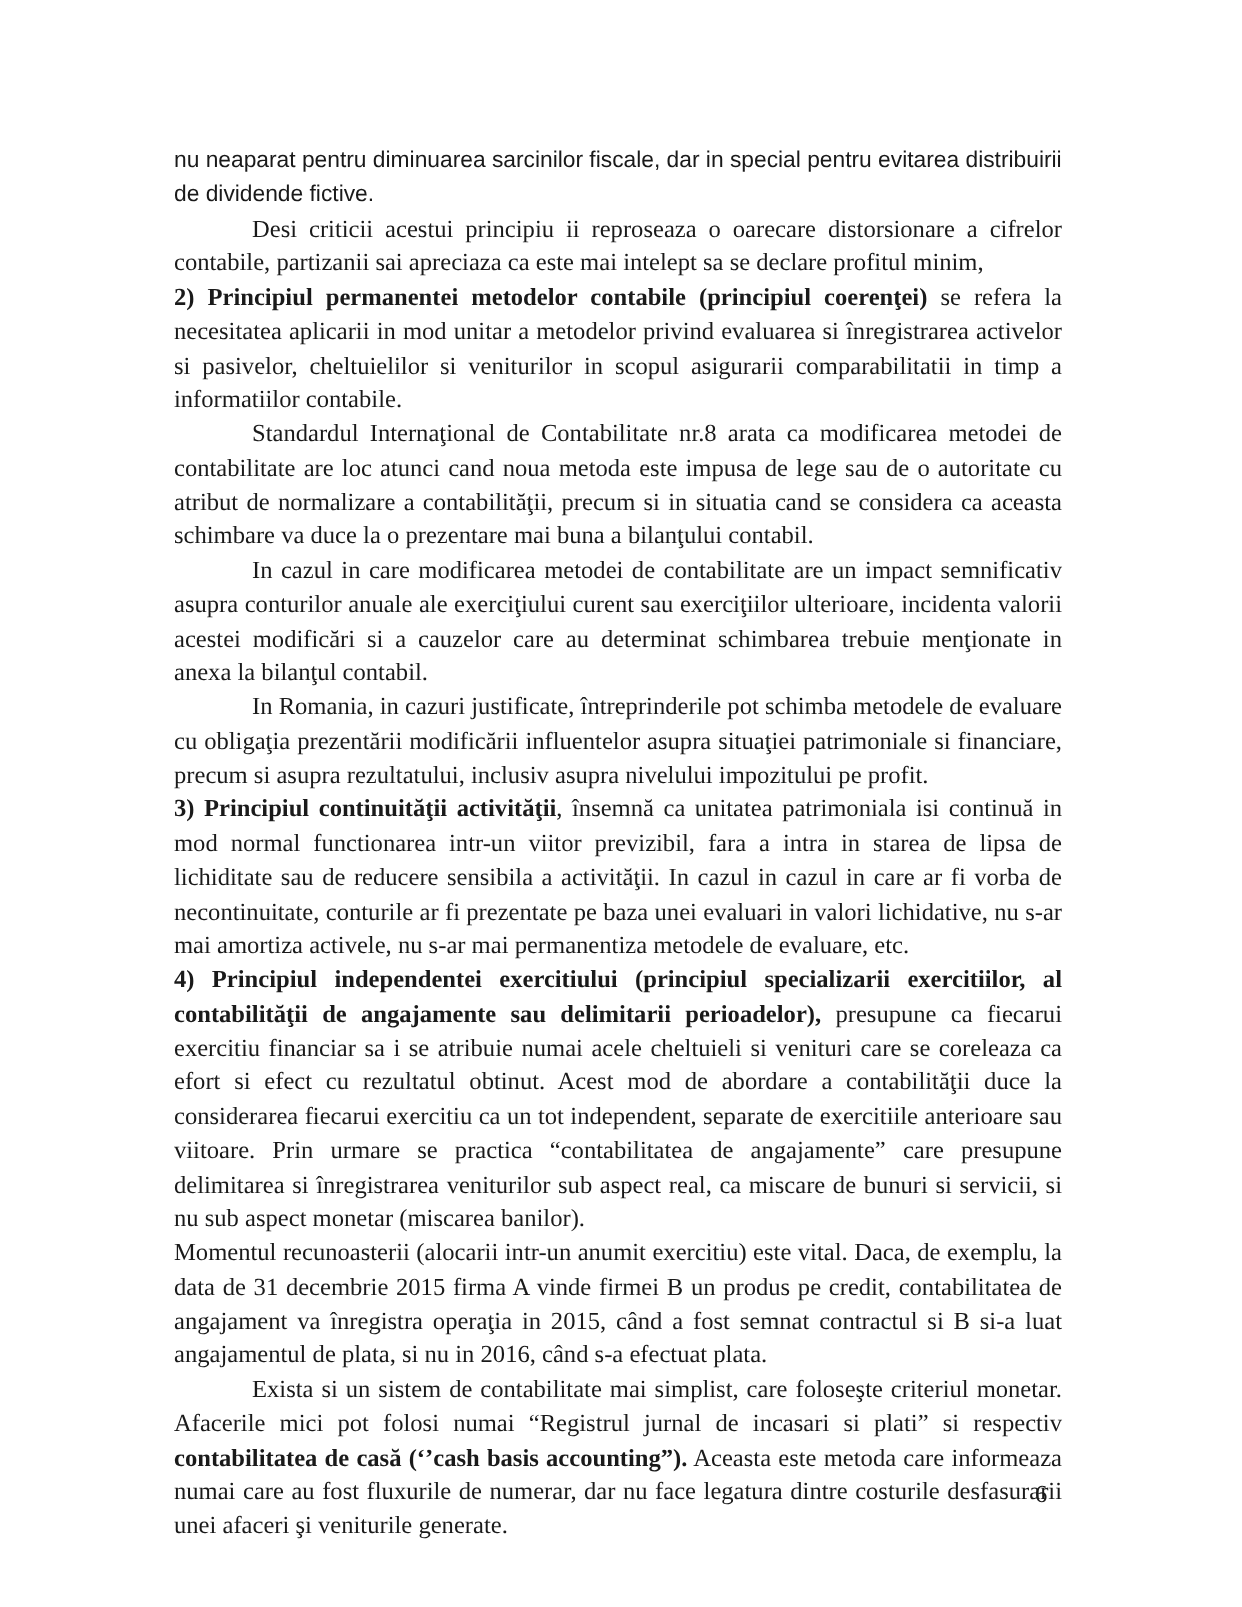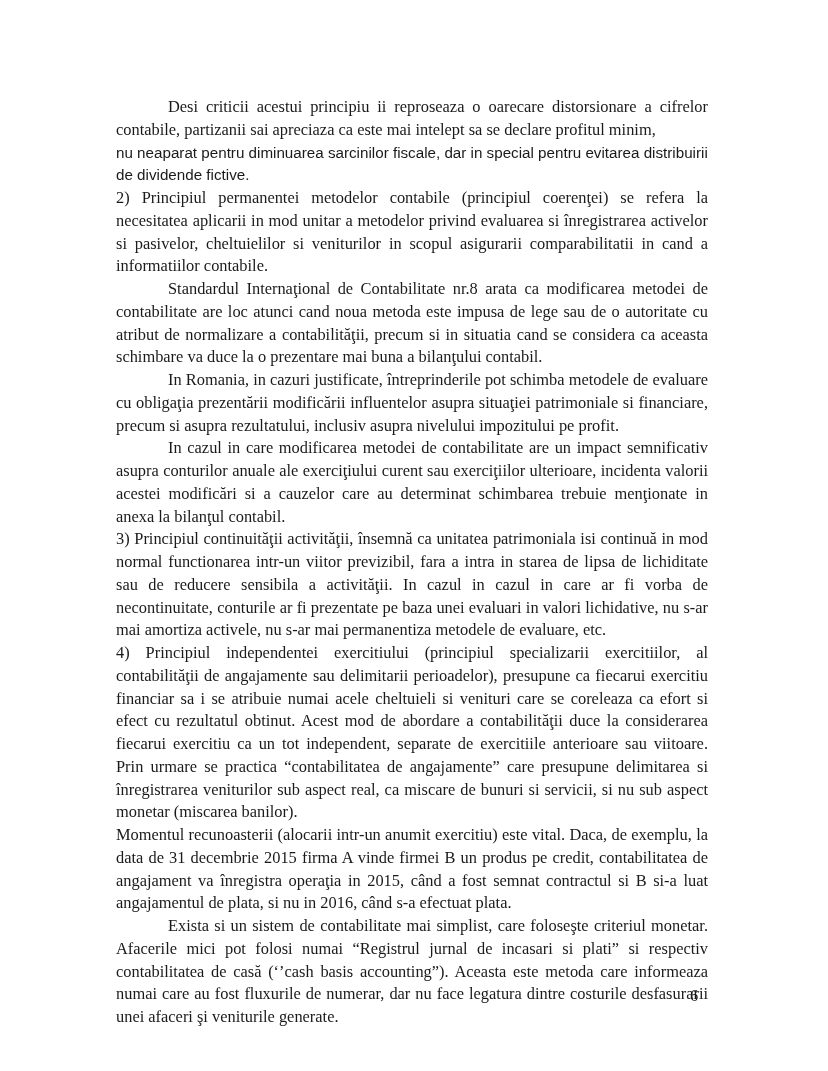--- a/index.html
+++ b/index.html
@@ -5,41 +5,41 @@
     html, body { margin: 0; padding: 0; background: #ffffff; }
     body { width: 828px; height: 1071px; position: relative; overflow: hidden; }
     .page {
       position: absolute; left: 116px; top: 96px; width: 592px;
       font-family: "Liberation Serif", serif; font-size: 16.4px;
       line-height: 22.75px; color: #1a1a1a;
     }
     .p { margin: 0; text-align: justify; }
     .indent { text-indent: 52px; }
     .sans { font-family: "Liberation Sans", sans-serif; font-size: 15.2px; text-align: left; }
-    b { font-weight: normal; }
+    b { font-weight: bold; }
     .pagenum {
       position: absolute; left: 690px; top: 986px;
       font-family: "Liberation Serif", serif; font-size: 16.4px; color: #1a1a1a;
     }
   </style>
 </head>
 <body>
 
 <div class="page">
 
+  <p class="p sans"><span>nu neaparat pentru diminuarea sarcinilor fiscale, dar in special pentru evitarea distribuirii de dividende fictive.</span></p>
   <p class="p indent"><span>Desi criticii acestui principiu ii reproseaza o oarecare distorsionare a cifrelor contabile, partizanii sai apreciaza ca este mai intelept sa se declare profitul minim,</span></p>
-  <p class="p sans"><span>nu neaparat pentru diminuarea sarcinilor fiscale, dar in special pentru evitarea distribuirii de dividende fictive.</span></p>
 
-  <p class="p"><b>2) Principiul permanentei metodelor contabile (principiul coerenţei)</b><span> se refera la necesitatea aplicarii in mod unitar a metodelor privind evaluarea si înregistrarea activelor si pasivelor, cheltuielilor si veniturilor in scopul asigurarii comparabilitatii in cand a informatiilor contabile.</span></p>
+  <p class="p"><b>2) Principiul permanentei metodelor contabile (principiul coerenţei)</b><span> se refera la necesitatea aplicarii in mod unitar a metodelor privind evaluarea si înregistrarea activelor si pasivelor, cheltuielilor si veniturilor in scopul asigurarii comparabilitatii in timp a informatiilor contabile.</span></p>
 
   <p class="p indent"><span>Standardul Internaţional de Contabilitate nr.8 arata ca modificarea metodei de contabilitate are loc atunci cand noua metoda este impusa de lege sau de o autoritate cu atribut de normalizare a contabilităţii, precum si in situatia cand se considera ca aceasta schimbare va duce la o prezentare mai buna a bilanţului contabil.</span></p>
 
+  <p class="p indent"><span>In cazul in care modificarea metodei de contabilitate are un impact semnificativ asupra conturilor anuale ale exerciţiului curent sau exerciţiilor ulterioare, incidenta valorii acestei modificări si a cauzelor care au determinat schimbarea trebuie menţionate in anexa la bilanţul contabil.</span></p>
+
   <p class="p indent"><span>In Romania, in cazuri justificate, întreprinderile pot schimba metodele de evaluare cu obligaţia prezentării modificării influentelor asupra situaţiei patrimoniale si financiare, precum si asupra rezultatului, inclusiv asupra nivelului impozitului pe profit.</span></p>
-
-  <p class="p indent"><span>In cazul in care modificarea metodei de contabilitate are un impact semnificativ asupra conturilor anuale ale exerciţiului curent sau exerciţiilor ulterioare, incidenta valorii acestei modificări si a cauzelor care au determinat schimbarea trebuie menţionate in anexa la bilanţul contabil.</span></p>
 
   <p class="p"><b>3) Principiul continuităţii activităţii</b><span>, însemnă ca unitatea patrimoniala isi continuă in mod normal functionarea intr-un viitor previzibil, fara a intra in starea de lipsa de lichiditate sau de reducere sensibila a activităţii.  In cazul in cazul in care ar fi vorba de necontinuitate, conturile ar fi prezentate pe baza unei evaluari in valori lichidative, nu s-ar mai amortiza activele, nu s-ar mai  permanentiza metodele de evaluare, etc.</span></p>
 
   <p class="p"><b>4) Principiul independentei exercitiului (principiul specializarii exercitiilor, al contabilităţii de angajamente sau delimitarii perioadelor),</b><span> presupune ca fiecarui exercitiu financiar sa i se atribuie numai acele cheltuieli si venituri care se coreleaza ca efort si efect cu rezultatul obtinut.  Acest mod de abordare a contabilităţii duce la considerarea fiecarui exercitiu ca un tot independent, separate de exercitiile anterioare sau viitoare.  Prin urmare se practica “contabilitatea de angajamente” care presupune delimitarea si înregistrarea veniturilor sub aspect real, ca miscare de bunuri si servicii, si nu sub aspect monetar (miscarea banilor).</span></p>
 
 
   <p class="p"><span>Momentul recunoasterii (alocarii intr-un anumit exercitiu) este vital.  Daca, de exemplu, la data de 31 decembrie 2015 firma A vinde firmei B un produs pe credit, contabilitatea de angajament va înregistra operaţia in 2015, când a fost semnat contractul si B si-a luat angajamentul de plata, si nu in 2016, când s-a efectuat plata.</span></p>
 
   <p class="p indent"><span>Exista si un sistem de contabilitate mai simplist, care foloseşte criteriul monetar. Afacerile mici pot folosi numai “Registrul jurnal de incasari si plati” si respectiv </span><b>contabilitatea de casă (‘’cash basis accounting”).</b><span> Aceasta este metoda care informeaza numai care au fost fluxurile de numerar, dar nu face legatura dintre costurile desfasurarii unei afaceri şi veniturile generate.</span></p>
 

